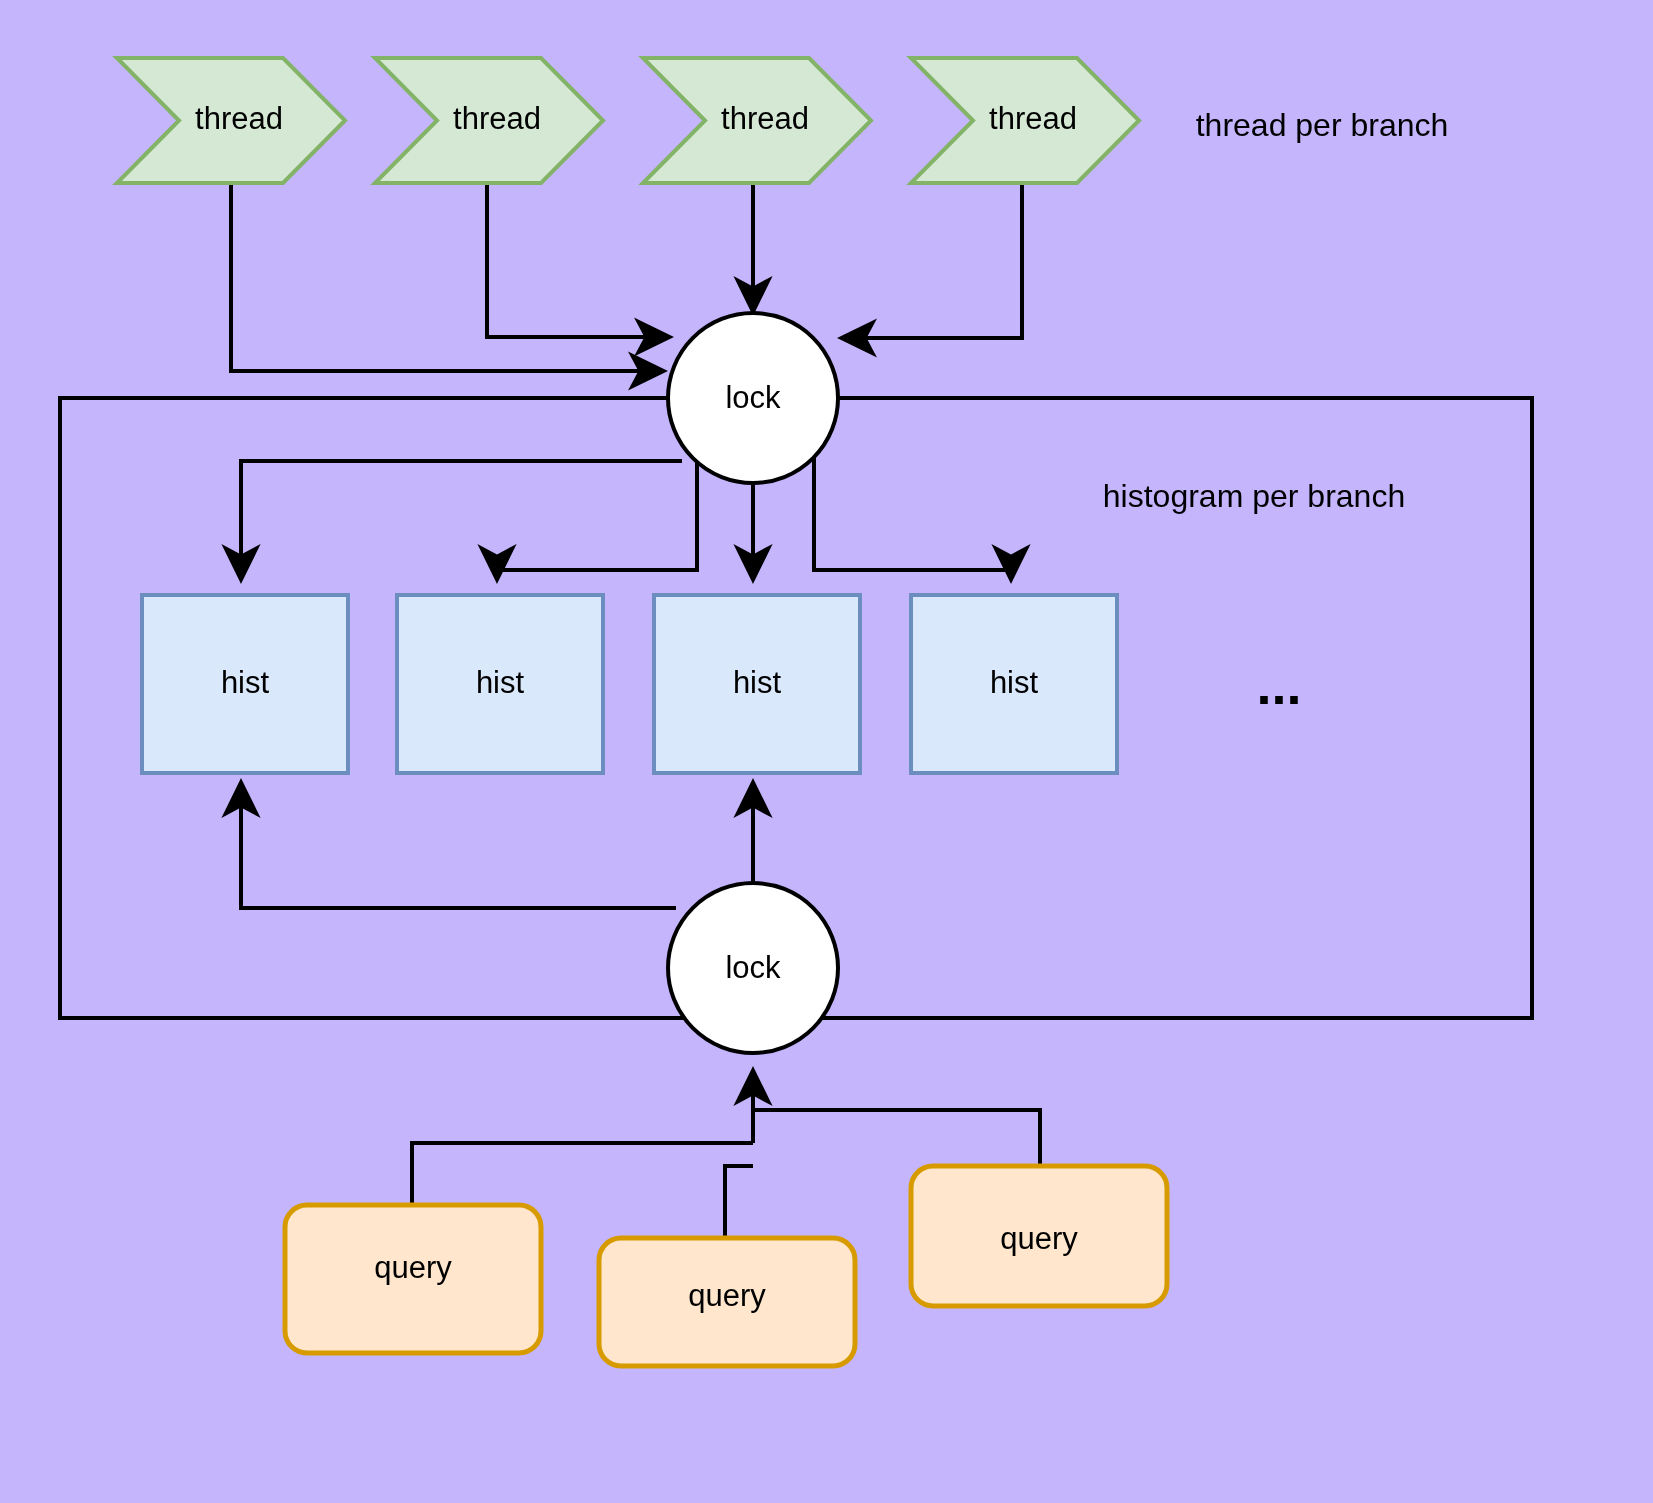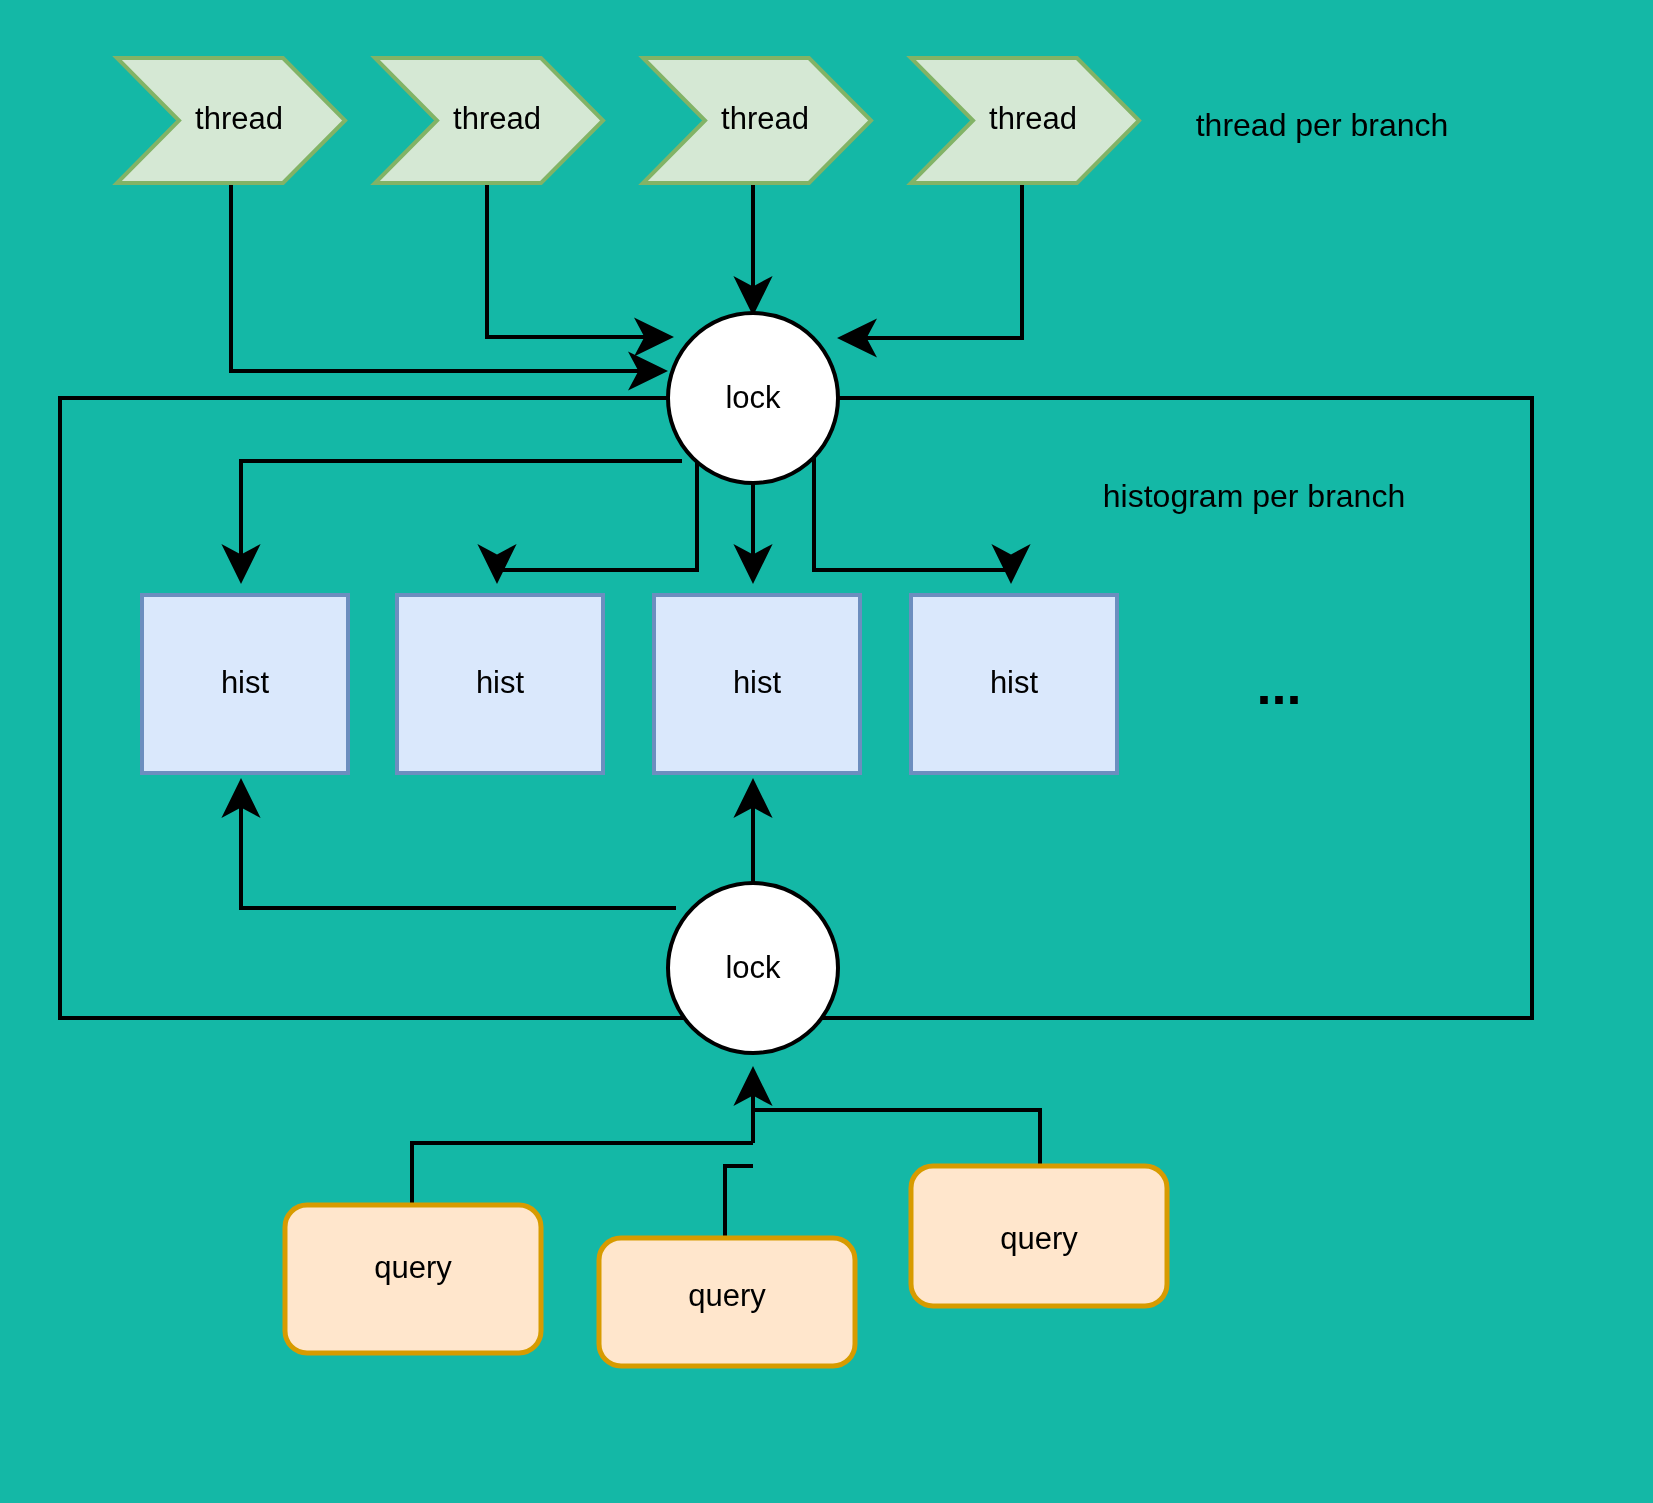--- a/index.html
+++ b/index.html
@@ -7,21 +7,21 @@
     padding: 0;
     background: #ffffff;
   }
   body {
     font-family: "Liberation Sans", sans-serif;
   }
   #canvas {
     position: relative;
     width: 1653px;
     height: 1503px;
-    background: #14b8a6;
+    background: #c4b5fd;
     overflow: hidden;
   }
   #diagram-svg {
     position: absolute;
     left: 0;
     top: 0;
     width: 1653px;
     height: 1503px;
   }
   .node-label {

